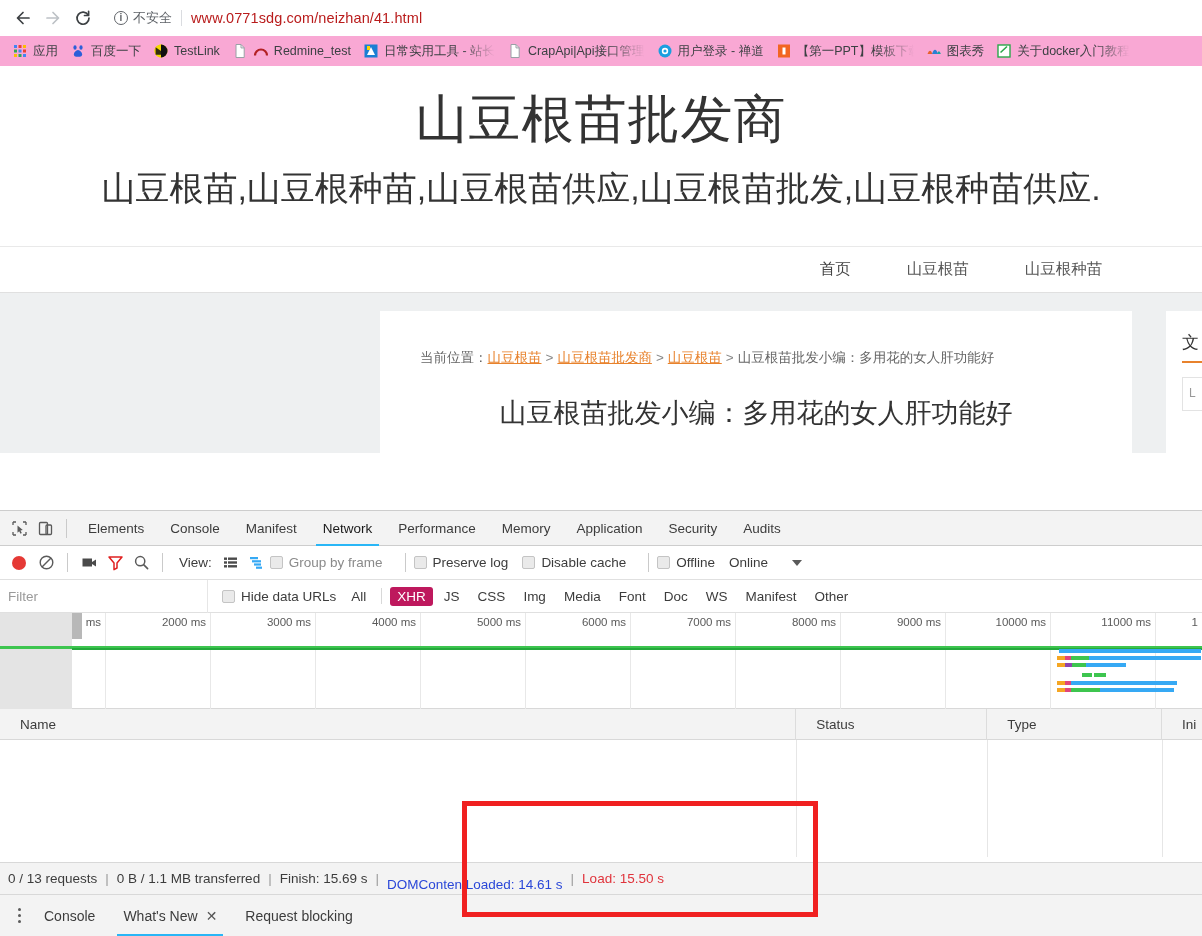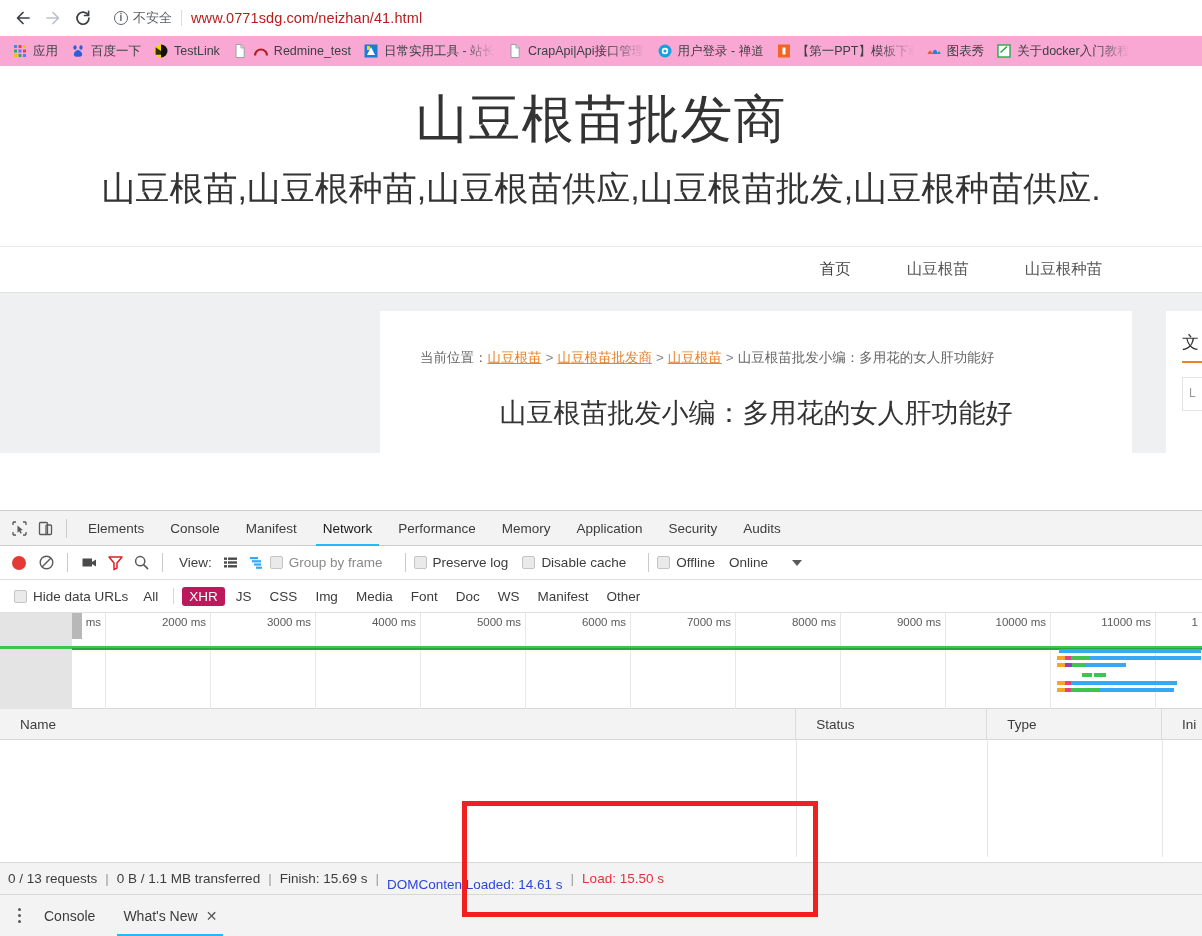--- a/index.html
+++ b/index.html
@@ -494,20 +494,23 @@
         <span class="cbx gray"></span>
         <span class="tb-text">Offline</span>
       </div>
       <div class="tb-item">
         <span class="tb-text">Online</span>
         <span class="caret-dn"></span>
       </div>
     </div>
 
     <div class="dt-filterbar">
+      <div class="filter-input">
+        <span>Filter</span>
+      </div>
       <div class="hide-urls">
         <span class="cbx gray"></span>
         <span>Hide data URLs</span>
       </div>
       <span class="ftype" style="margin-left:8px">All</span>
       <span class="fsep"></span>
       <span class="ftype sel">XHR</span>
       <span class="ftype">JS</span>
       <span class="ftype">CSS</span>
       <span class="ftype">Img</span>
@@ -621,19 +624,22 @@
           <i></i>
           <i></i>
         </div>
       <div class="dr-tab">
         <span>Console</span>
       </div>
       <div class="dr-tab active">
         <span>What's New</span>
         <span class="dr-x">✕</span>
       </div>
+      <div class="dr-tab">
+        <span>Request blocking</span>
+      </div>
     </div>
 
   </div>
 
   <div class="annot" style="left:462px; top:801px; width:356px; height:116px;"></div>
 
 </div>
 
 </body></html>

